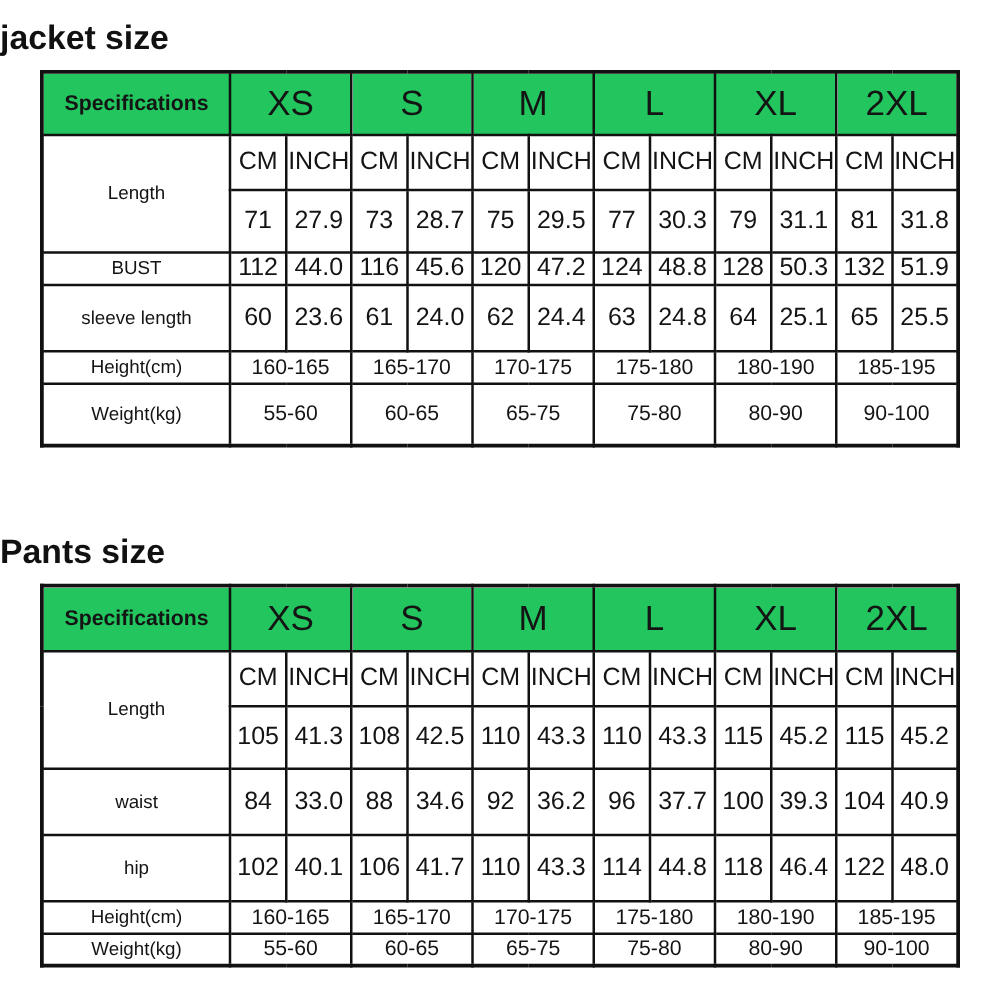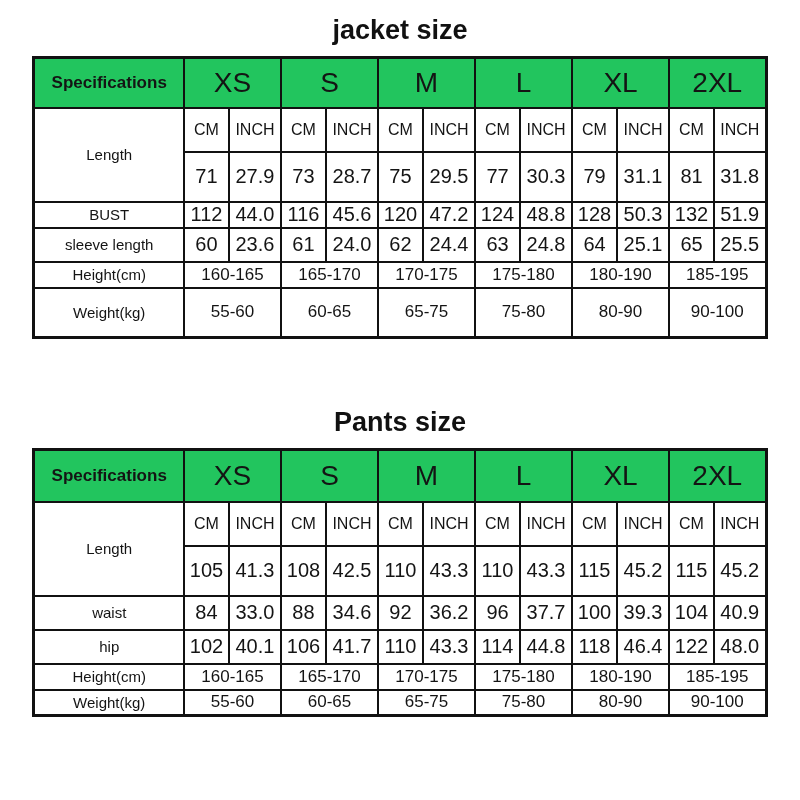--- a/index.html
+++ b/index.html
@@ -4,21 +4,20 @@
 <style>
   * { box-sizing: border-box; }
   html, body { margin: 0; padding: 0; }
   body {
     width: 800px; height: 800px;
     background: #ffffff;
     font-family: "Liberation Sans", sans-serif;
     color: #141414;
   }
   .title {
-    text-align: center;
     font-weight: bold;
     font-size: 27px;
     color: #111111;
     line-height: 34px;
   }
   .t1 { padding-top: 13px; }
   .t2 { padding-top: 66px; }
   table.size {
     border-collapse: collapse;
     table-layout: fixed;
@@ -32,28 +31,28 @@
     vertical-align: middle;
     padding: 0;
     background: #ffffff;
     overflow: hidden;
     white-space: nowrap;
   }
   table.size th, td.lbl { background: #22c55e; }
   th.spec { font-size: 17px; font-weight: bold; }
   th.sizeh { font-size: 28px; font-weight: normal; }
   td.lbl { font-size: 15px; font-weight: normal; }
-  td.unit { font-size: 16px; margin-top: 24px; }
+  td.unit { font-size: 20px; margin-top: 24px; }
   td.val { font-size: 20px; }
   td.range { font-size: 17px; }
   tr.h50 { height: 50px; }
   tr.h52 { height: 52px; }
   tr.h44 { height: 44px; }
   tr.h42 { height: 26px; }
-  tr.h41 { height: 34px; margin-top: 20px; }
+  tr.h41 { height: 53px; margin-top: 20px; }
   tr.h38 { height: 50px; }
   col.c-spec { width: 150px; }
   col.c-cm { width: 45px; }
   col.c-in { width: 52px; }
 </style>
 </head>
 <body>
 
 <div class="title t1">jacket size</div>
 

